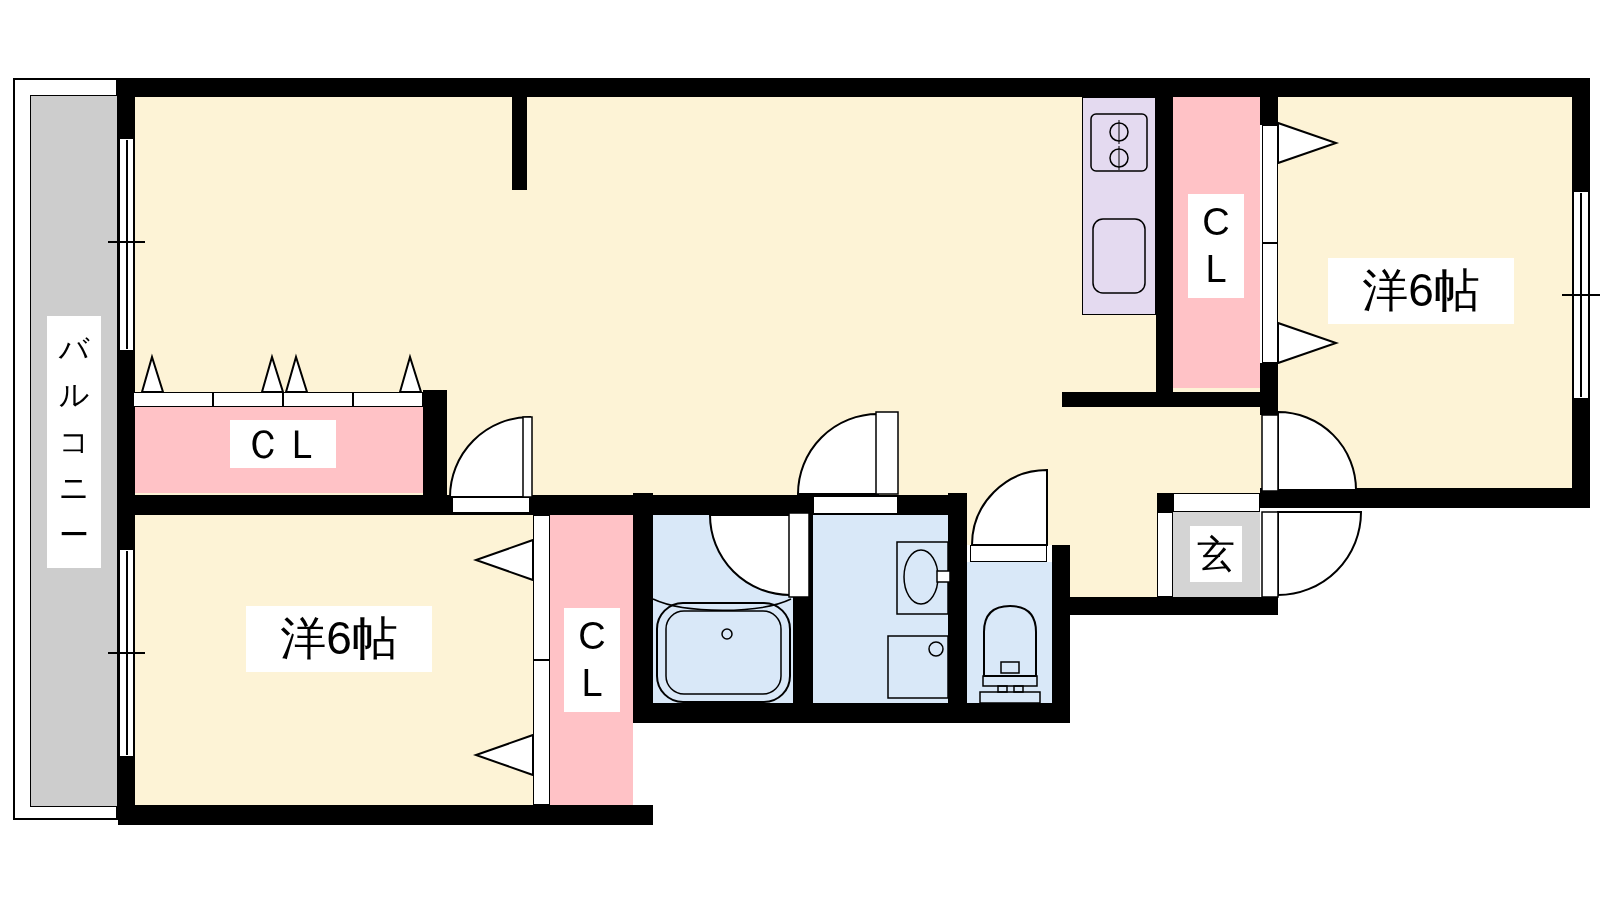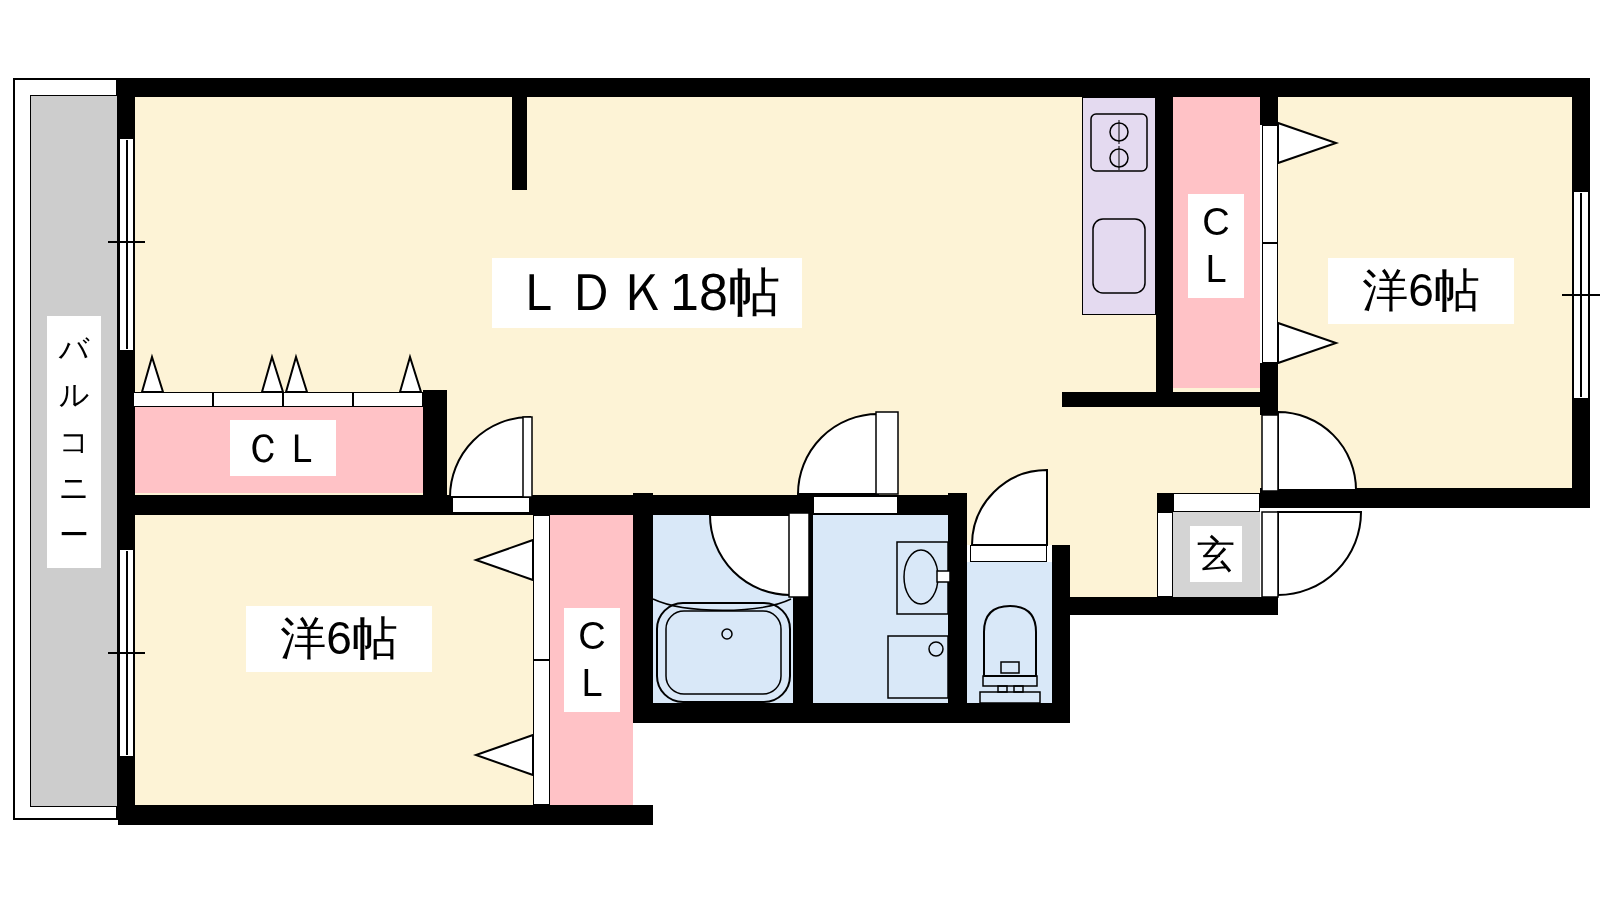--- a/index.html
+++ b/index.html
@@ -95,24 +95,23 @@
   <div class="panel" style="left:213px;top:392px;width:70px;height:15px;"></div>
   <div class="panel" style="left:283px;top:392px;width:70px;height:15px;"></div>
   <div class="panel" style="left:353px;top:392px;width:70px;height:15px;"></div>
   <div class="panel" style="left:1262px;top:125px;width:16px;height:118px;"></div>
   <div class="panel" style="left:1262px;top:243px;width:16px;height:120px;"></div>
   <div class="panel" style="left:533px;top:515px;width:17px;height:145px;"></div>
   <div class="panel" style="left:533px;top:660px;width:17px;height:145px;"></div>
 
   <div class="fill-entrance" style="left:1173px;top:512px;width:87px;height:85px;"></div>
 
-  <div class="lbl lbl-ldk" style="left:492px;top:258px;width:310px;height:70px;">ＬＤＫ18帖</div>
   <div class="lbl lbl-room" style="left:1328px;top:258px;width:186px;height:66px;">洋6帖</div>
   <div class="lbl lbl-room" style="left:246px;top:606px;width:186px;height:66px;">洋6帖</div>
-  <div class="lbl lbl-clh" style="left:230px;top:420px;width:106px;height:56px;">ＣＬ</div>
+  <div class="lbl lbl-clh" style="left:230px;top:420px;width:106px;height:48px;">ＣＬ</div>
   <div class="lbl lbl-clv" style="left:1188px;top:194px;width:56px;height:104px;">C
 L</div>
   <div class="lbl lbl-clv" style="left:564px;top:608px;width:56px;height:104px;">C
 L</div>
   <div class="lbl lbl-balc" style="left:47px;top:316px;width:54px;height:252px;">バ
 ル
 コ
 ニ
 ー</div>
   <div class="lbl lbl-gen" style="left:1190px;top:526px;width:52px;height:56px;">玄</div>

